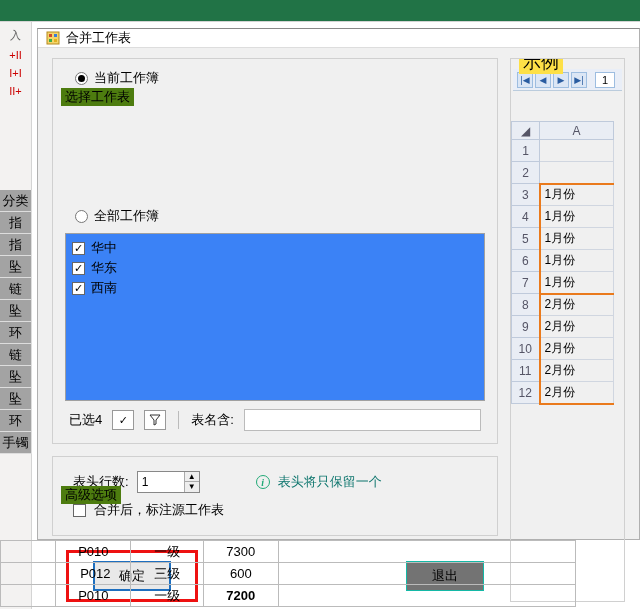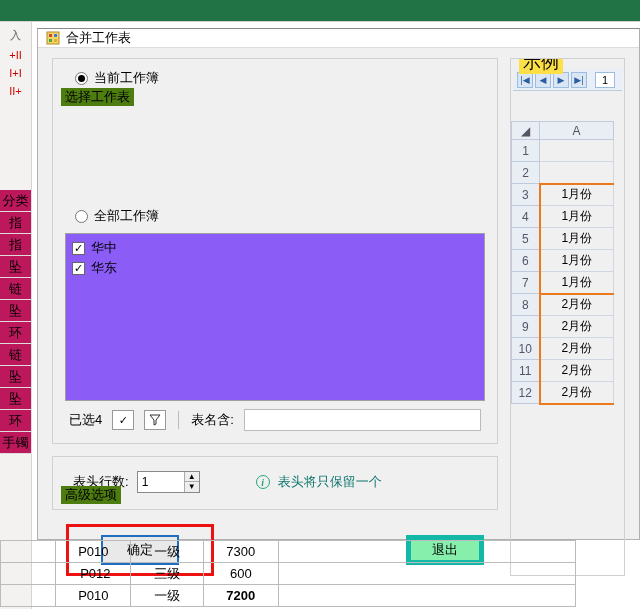--- a/index.html
+++ b/index.html
@@ -91,21 +91,21 @@
     flex-direction: column;
   }
   .radio-item { display:flex; align-items:center; gap:6px; cursor:pointer; }
   .radio-dot {
     width: 13px; height: 13px; border: 1px solid #777; border-radius: 50%;
     display:flex; align-items:center; justify-content:center; background:#fff;
   }
   .radio-dot.fill::before { content:""; width:7px; height:7px; background:#000; border-radius:50%; }
   .listbox {
     border: 1px solid #a0a0a0;
-    background: #8b5cf6;
+    background: #3b82f6;
     height: 168px;
     padding: 4px 6px;
     overflow: auto;
   }
   .list-item {
     display:flex; align-items:center; gap:6px;
     font-size: 13px; line-height: 20px;
   }
   .chk {
     width: 13px; height: 13px; border: 1px solid #666; background:#fff;
@@ -156,25 +156,25 @@
     font-style: italic; font-weight:bold; font-size:10px; font-family: serif;
   }
   .hint { color:#0f766e; }
   .buttons-row {
     display:flex; justify-content:space-between; align-items:center;
     padding: 0 14px;
     margin-top: 2px;
   }
   .red-box {
     border: 3px solid #e11;
-    padding: 8px 32px;
+    padding: 8px 24px;
   }
   .btn {
     min-width: 78px; height: 30px;
-    border: 5px solid #14b8a6; background:#86efac;
+    border: 1px solid #14b8a6; background:#737373;
     font-size: 13px; cursor:pointer;
     display:inline-flex; align-items:center; justify-content:center;
   }
   .btn.primary { border: 2px solid #1e6fbf; background:#e9e9e9; }
   .right-col {
     flex: 1;
     border: 1px solid #d0d0d0;
     position: relative;
     padding-top: 2px;
     min-width: 0;
@@ -201,37 +201,37 @@
     background:#e9edf4; border:1px solid #bfcadb; text-align:center;
     width:28px; height:18px; color:#556;
   }
   .example-grid .hd.col { width:74px; }
   .example-grid td.cell {
     border:1px solid #d0d6e0; height:22px; padding:0 4px; width:74px;
   }
   .sel-corner {
     background:#e9edf4;
   }
-  .orange-l { border-left:2px solid #ea7a1c !important;text-align:center; }
+  .orange-l { border-left:2px solid #ea7a1c !important; }
   .orange-t { border-top:2px solid #ea7a1c !important; }
   .orange-b { border-bottom:2px solid #ea7a1c !important; }
   
   .under-sheet {
     position:absolute;
     left:0; top:540px;
     width:576px;
     border-collapse: collapse;
     font-size: 13px;
   }
   .under-sheet td {
     border:1px solid #bbb; height:22px; padding:0 4px; text-align:center;
   }
   .rowhdr {
     position:absolute; left:0; top:190px; width:32px;
-    background:#be185d; font-size:13px; text-align:center;
+    background:#a3a3a3; font-size:13px; text-align:center;
   }
   .rowhdr div { height:22px; line-height:22px; border-bottom:1px solid #ddd; border-right:1px solid #ddd; }
 </style>
 </head>
 <body>
 
 <div class="top-strip"></div>
 
 <div class="left-gutter">
   <div>入</div>
@@ -287,20 +287,24 @@
         </div>
 
         <div class="listbox" id="ws-list">
             <div class="list-item">
               <span class="chk on"></span>
               <span>华中</span>
             </div>
             <div class="list-item">
               <span class="chk on"></span>
               <span>华东</span>
+            </div>
+            <div class="list-item">
+              <span class="chk on"></span>
+              <span>西南</span>
             </div>
           </div>
 
         <div class="sel-row">
           <span>已选4</span>
           <span class="iconbtn">
               <span class="chk on" style="border:none"></span>
             </span>
           <span class="iconbtn">
             <svg width="12" height="12" viewBox="0 0 12 12">
@@ -323,20 +327,24 @@
             <span class="spin-btns">
               <span class="sp">▲</span>
               <span class="sp">▼</span>
             </span>
           </span>
           <span style="width:40px"></span>
           <span class="info-icon">i</span>
           <span class="hint">表头将只保留一个</span>
         </div>
 
+        <div class="adv-row">
+          <span class="chk"></span>
+          <span>合并后，标注源工作表</span>
+        </div>
       </div>
 
       <div class="buttons-row">
         <span class="red-box">
           <span class="btn primary">确定</span>
         </span>
         <span class="btn">退出</span>
       </div>
     </div>
 

